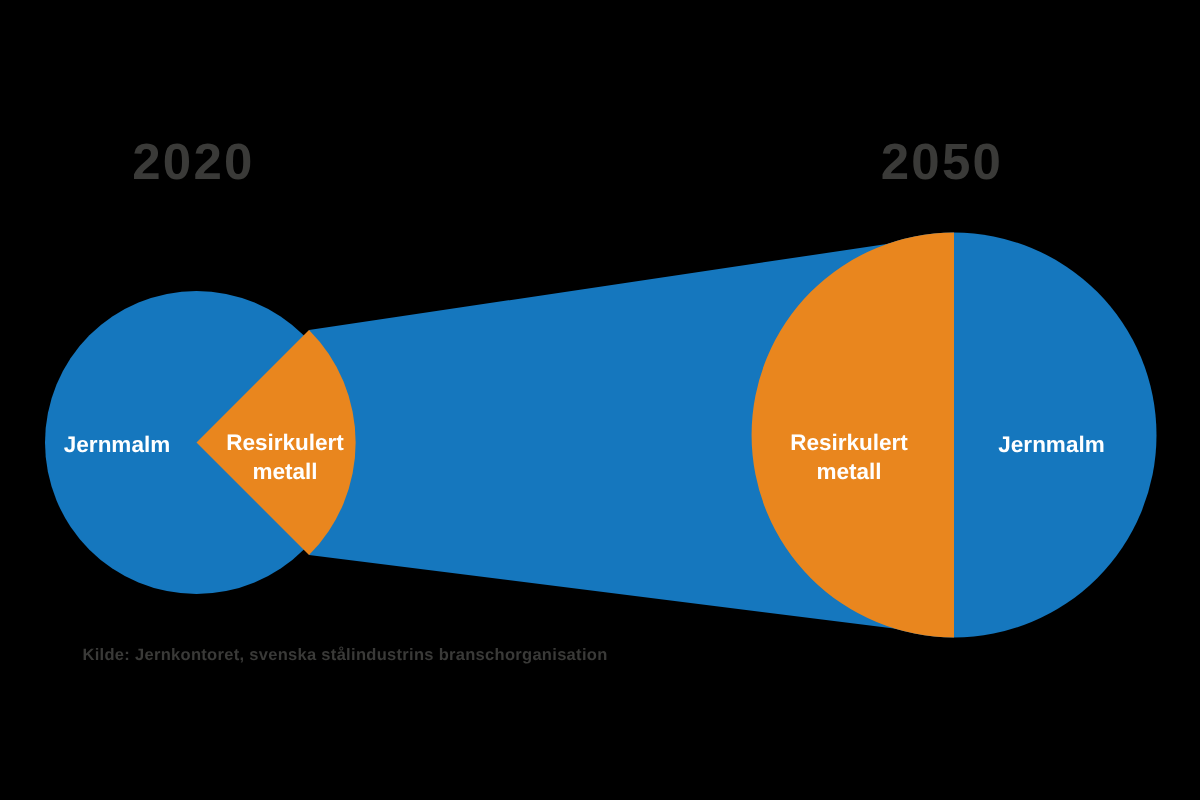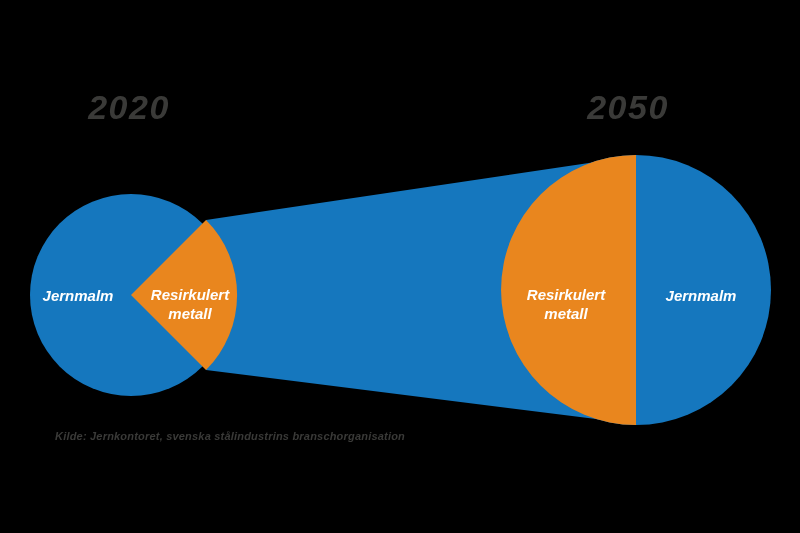--- a/index.html
+++ b/index.html
@@ -7,21 +7,20 @@
     padding: 0;
     width: 800px;
     height: 533px;
     overflow: hidden;
     background: #000;
   }
   .stage {
     position: relative;
     width: 800px;
     height: 528px;
-    font-style: italic;
   }
   svg text {
     font-family: "Liberation Sans", sans-serif;
     font-weight: bold;
   }
   .year-title {
     font-size: 34px;
     letter-spacing: 1.5px;
   }
   .slice-label {

